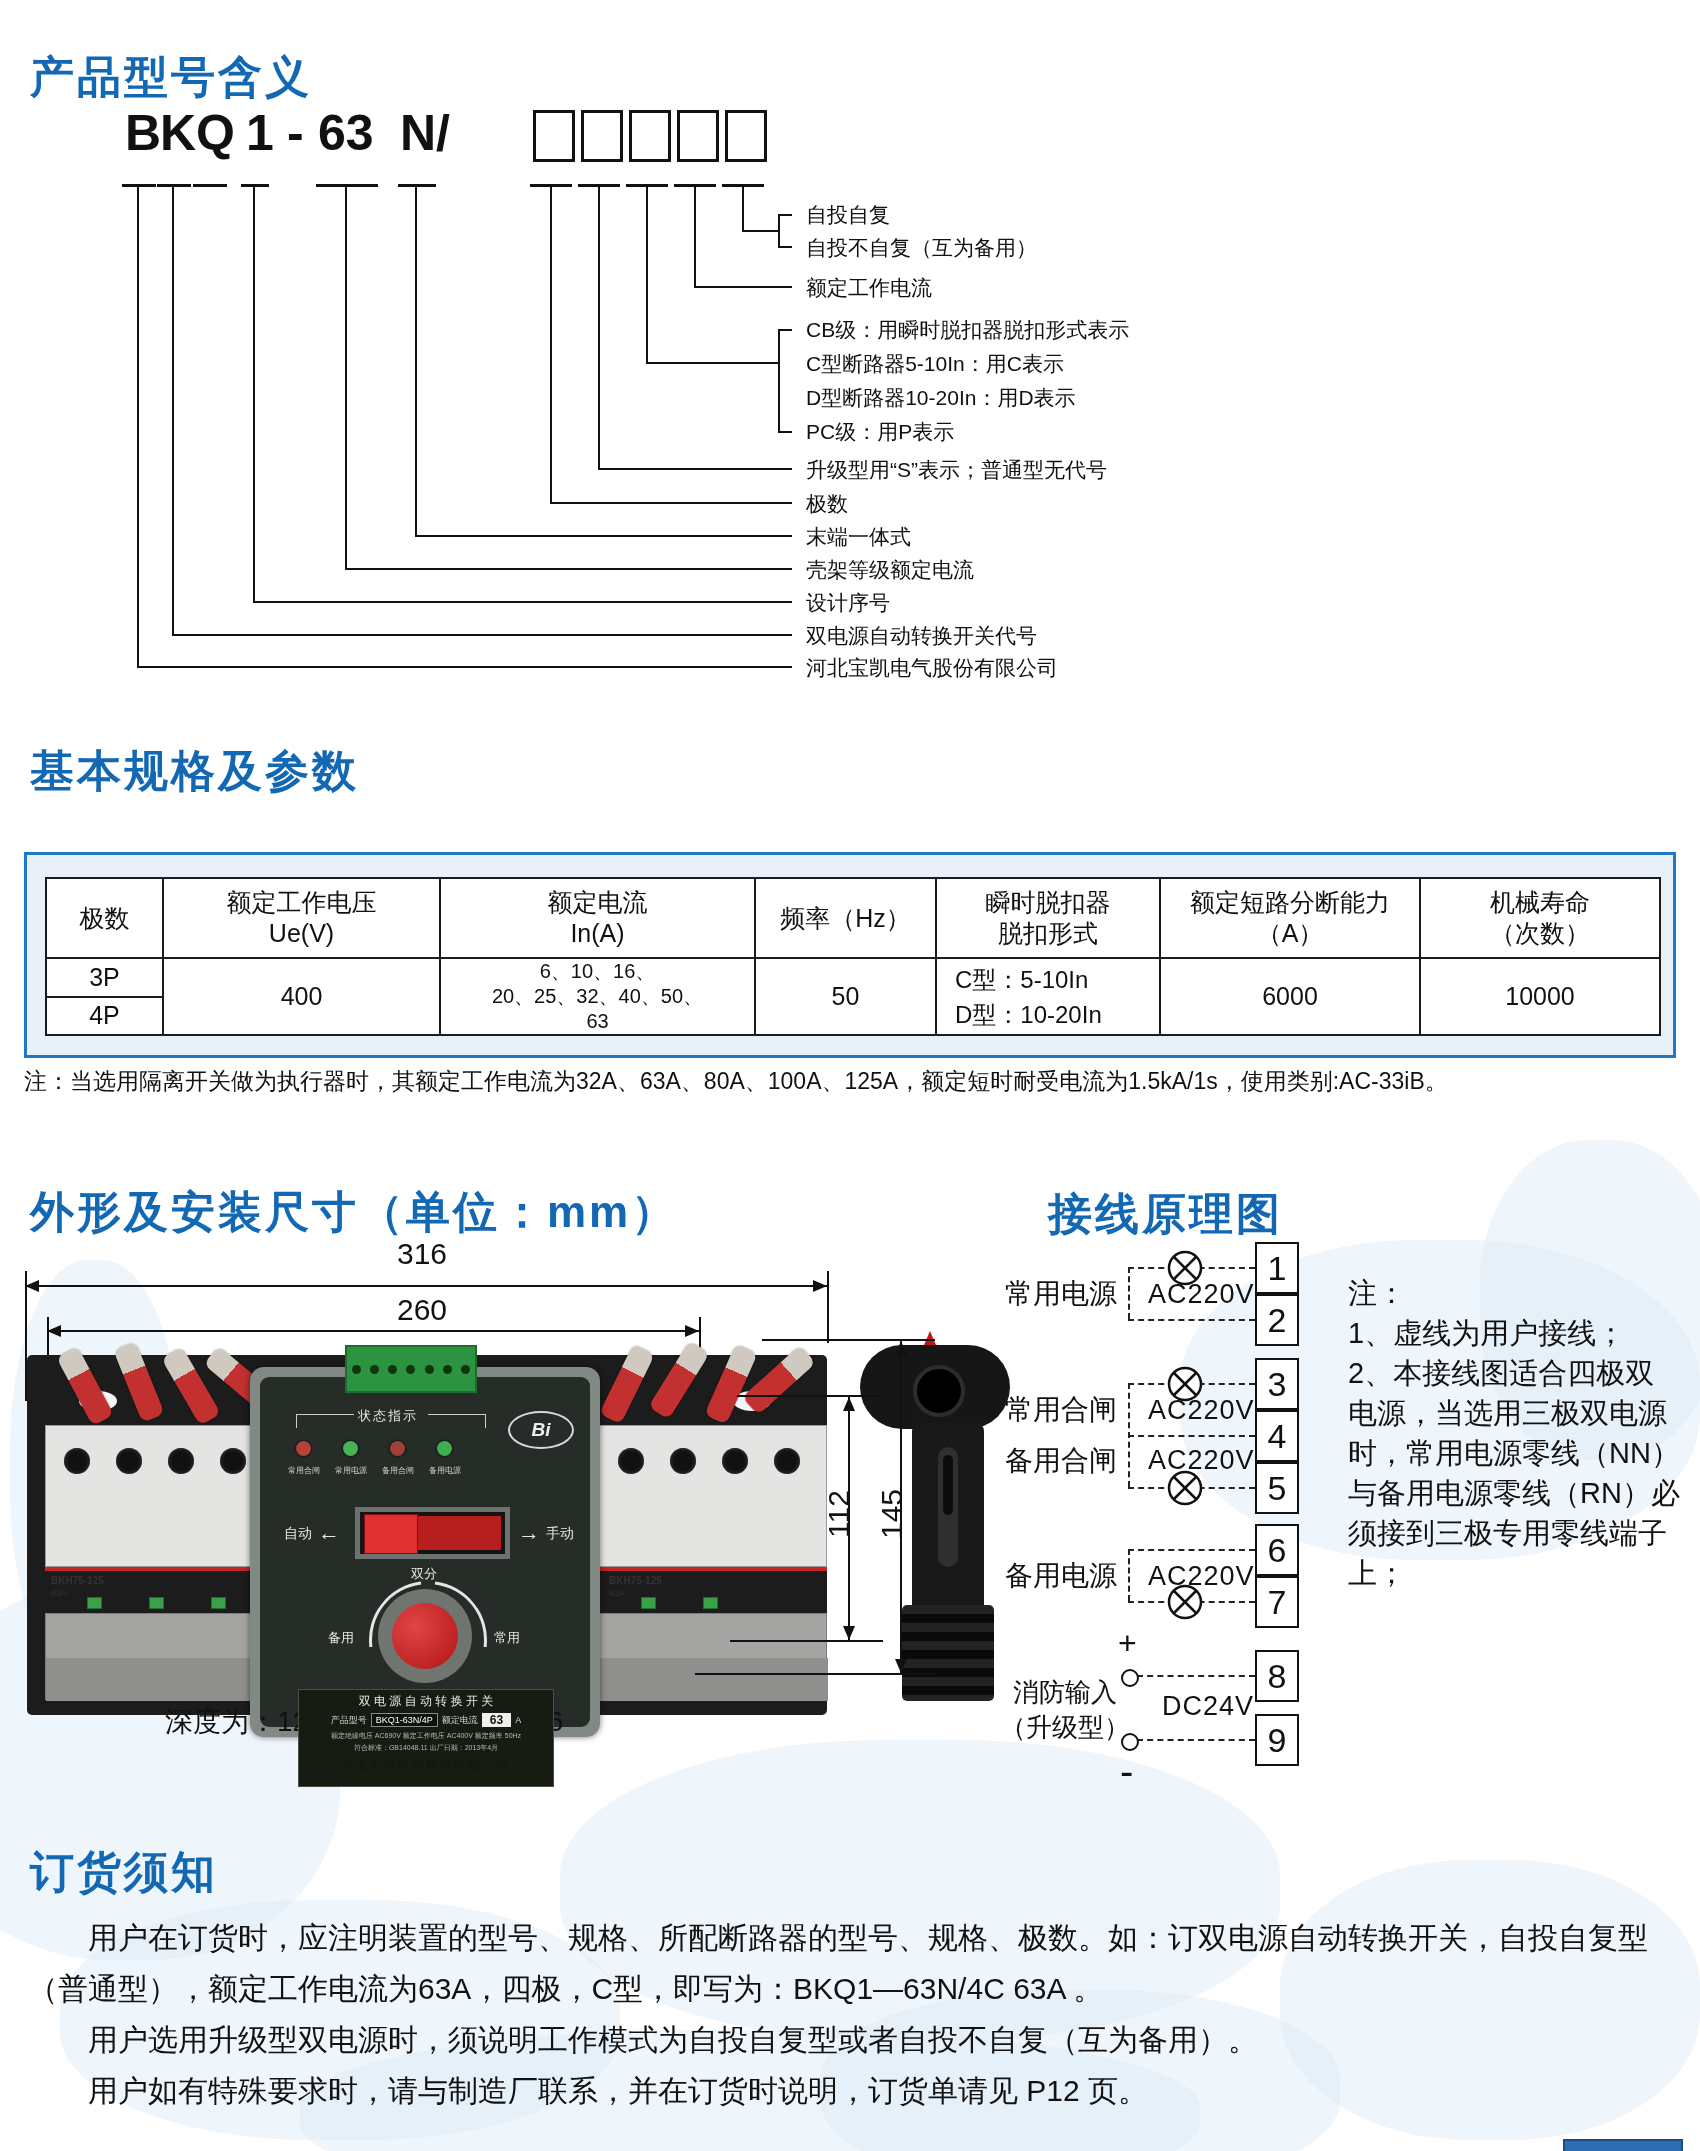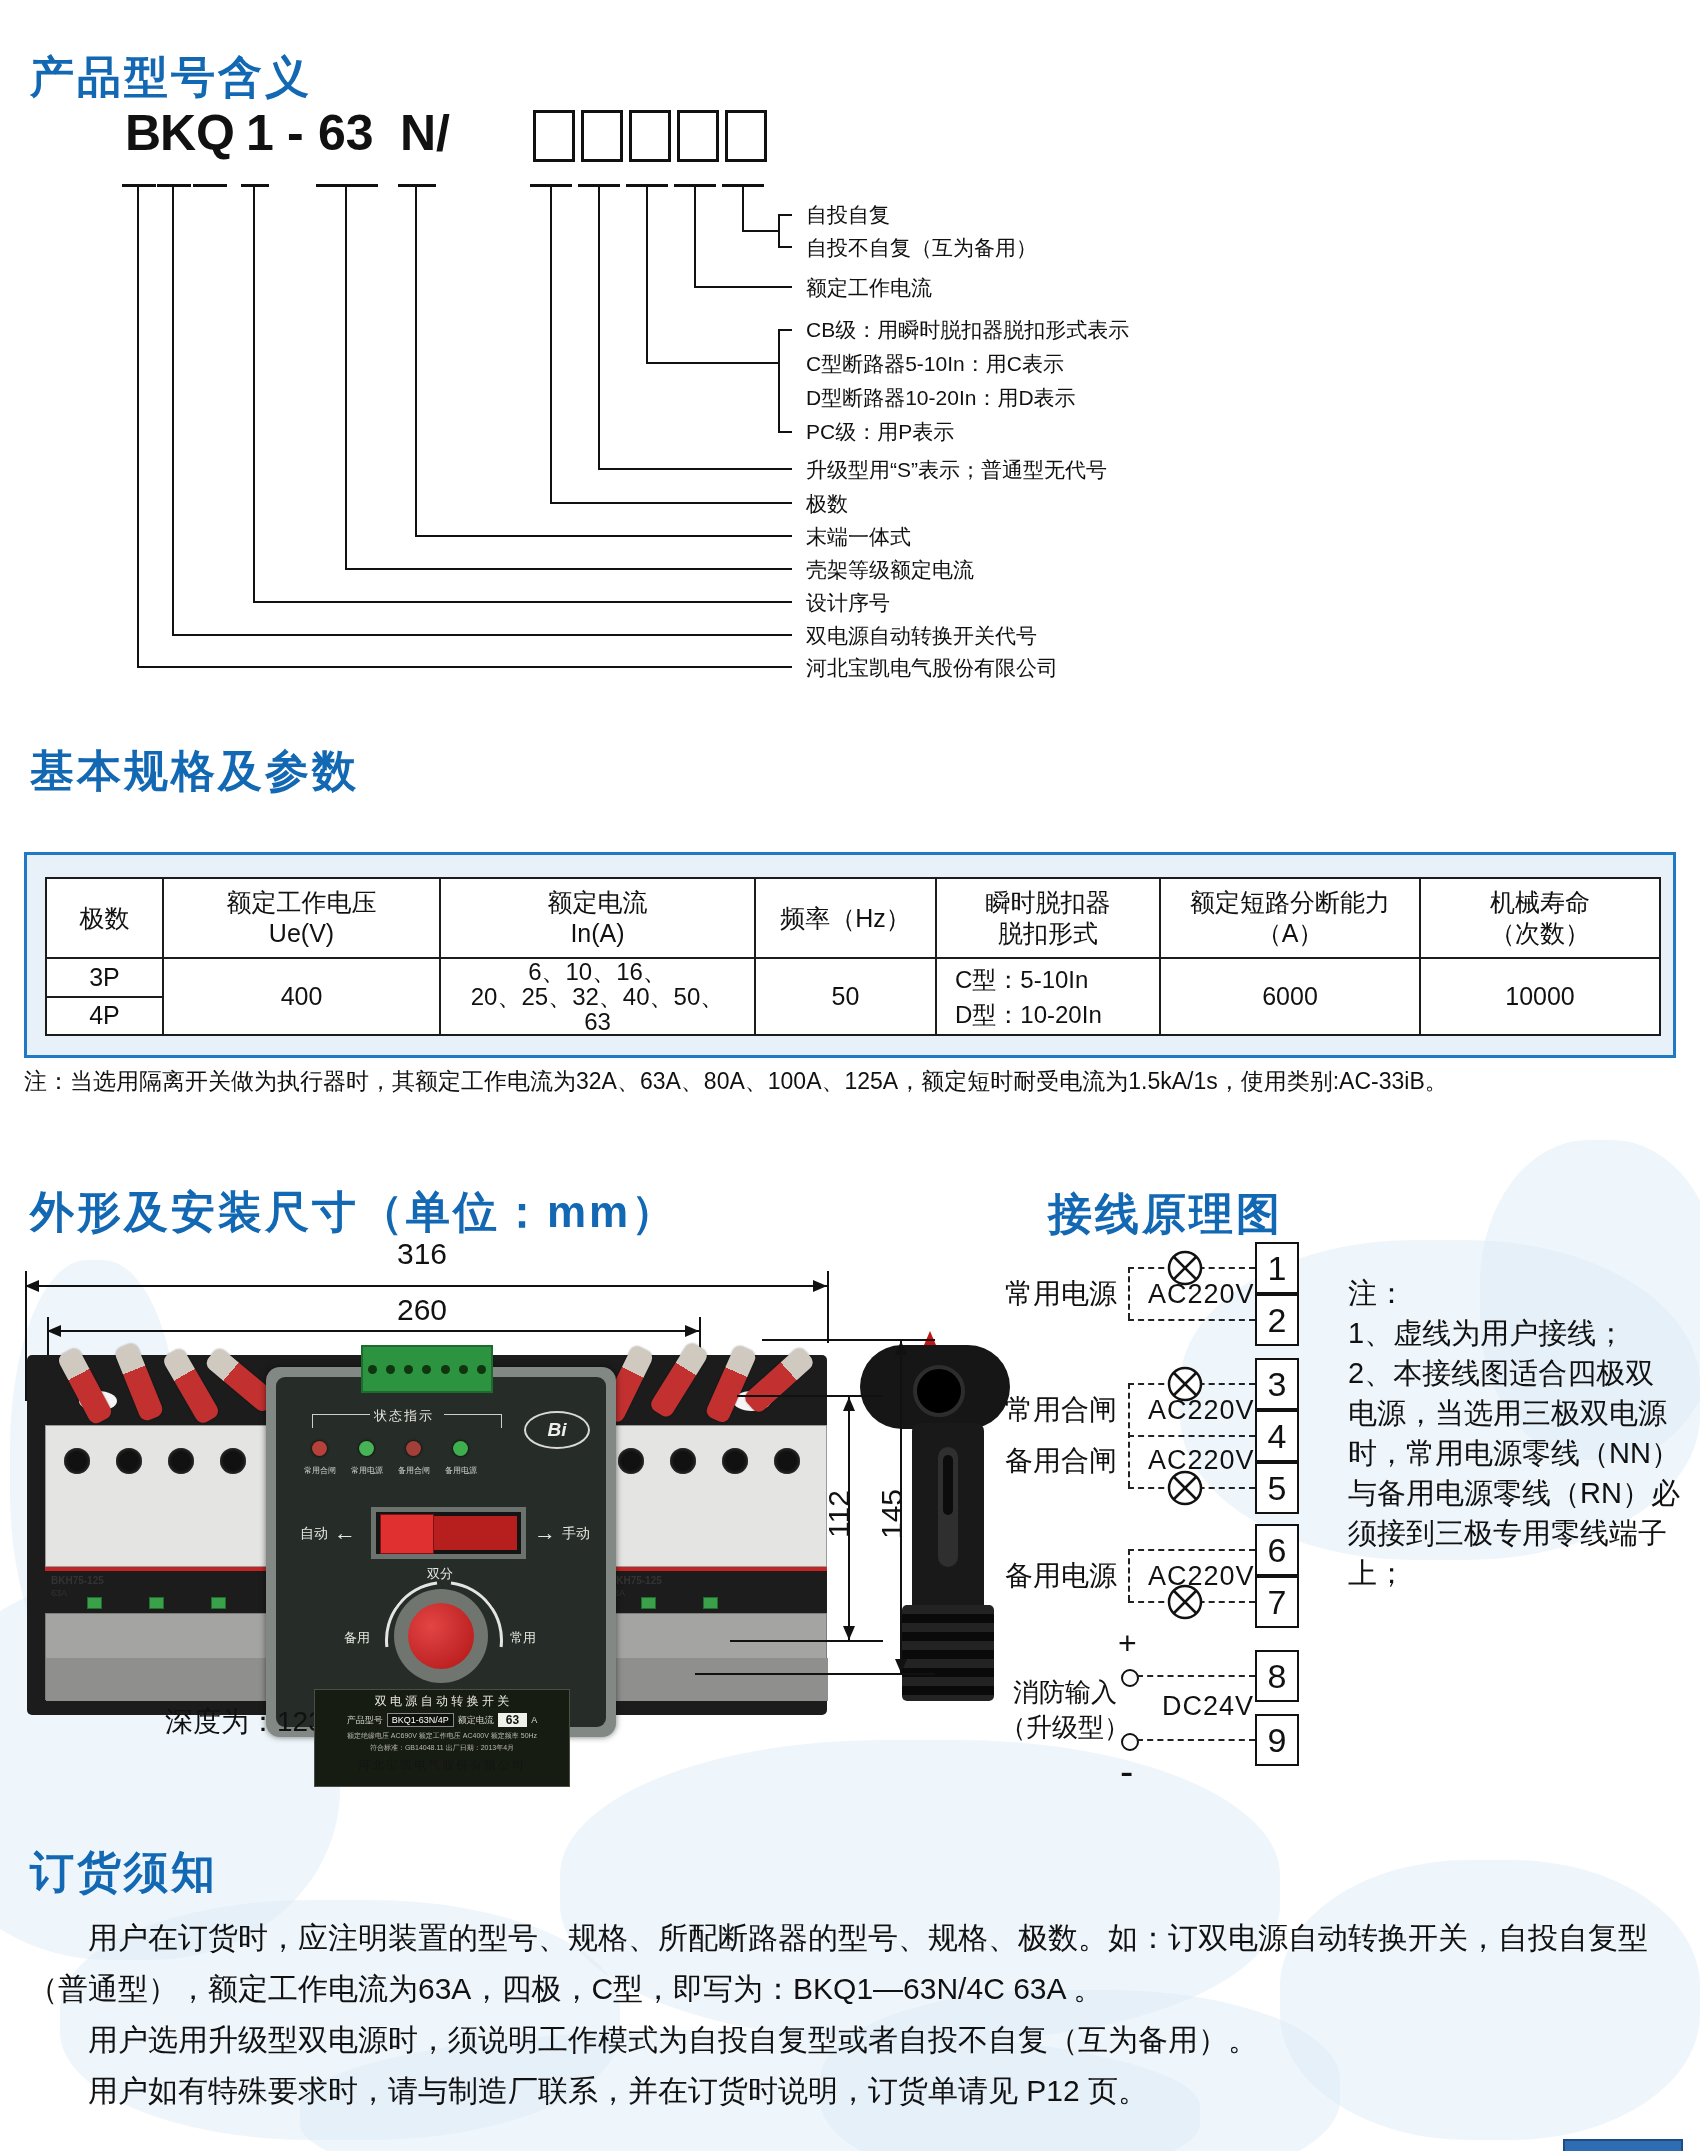--- a/index.html
+++ b/index.html
@@ -177,21 +177,21 @@
               <div>（A）</div>
             </td>
         <td class="hcell">
               <div>机械寿命</div>
               <div>（次数）</div>
             </td>
       </tr>
       <tr style="height:38px;">
         <td>3P</td>
         <td rowspan="2">400</td>
-        <td rowspan="2" style="font-size:24px;">
+        <td rowspan="2" style="font-size:20px;">
           <div style="line-height:25px;">6、10、16、</div>
           <div style="line-height:25px;">20、25、32、40、50、</div>
           <div style="line-height:25px;">63</div>
         </td>
         <td rowspan="2">50</td>
         <td rowspan="2" style="text-align:left;padding-left:18px;font-size:24px;">
           <div style="line-height:35px;">C型：5-10In</div>
           <div style="line-height:35px;">D型：10-20In</div>
         </td>
         <td rowspan="2">6000</td>
@@ -269,21 +269,21 @@
       <div class="abs" style="left:0;top:142px;width:228px;height:4px;background:#c42424;"></div>
       <div class="abs" style="left:10px;top:150px;font-size:10px;color:#333;font-weight:bold;">BKH75-125</div>
       <div class="abs" style="left:10px;top:163px;font-size:9px;color:#333;">63A</div>
       <div class="abs" style="left:42px;top:172px;width:13px;height:10px;background:#3aa04a;border:1px solid #1e6e2e;"></div>
       <div class="abs" style="left:104px;top:172px;width:13px;height:10px;background:#3aa04a;border:1px solid #1e6e2e;"></div>
       <div class="abs" style="left:0;top:188px;width:228px;height:87px;background:#a4a4a2;border:1px solid #7d7d7b;box-sizing:border-box;">
         <div class="abs" style="left:0;top:44px;width:228px;height:43px;background:#8f8f8d;"></div>
       </div>
     </div>
 
-    <div class="abs" style="left:235px;top:132px;width:350px;height:370px;background:#828884;border-radius:14px;box-shadow:0 0 6px #0008;margin-left:16px;">
+    <div class="abs" style="left:235px;top:132px;width:350px;height:370px;background:#828884;border-radius:14px;box-shadow:0 0 6px #0008;">
       <div class="abs" style="left:10px;top:10px;width:330px;height:350px;background:#262c27;border-radius:9px;"></div>
 
       <div class="abs" style="left:95px;top:-22px;width:128px;height:44px;background:#2c9440;border:2px solid #1d6b2d;display:flex;align-items:center;justify-content:space-around;">
         <span style="width:9px;height:9px;background:#10350f;border-radius:50%;display:block;"></span>
         <span style="width:9px;height:9px;background:#10350f;border-radius:50%;display:block;"></span>
         <span style="width:9px;height:9px;background:#10350f;border-radius:50%;display:block;"></span>
         <span style="width:9px;height:9px;background:#10350f;border-radius:50%;display:block;"></span>
         <span style="width:9px;height:9px;background:#10350f;border-radius:50%;display:block;"></span>
         <span style="width:9px;height:9px;background:#10350f;border-radius:50%;display:block;"></span>
         <span style="width:9px;height:9px;background:#10350f;border-radius:50%;display:block;"></span>

